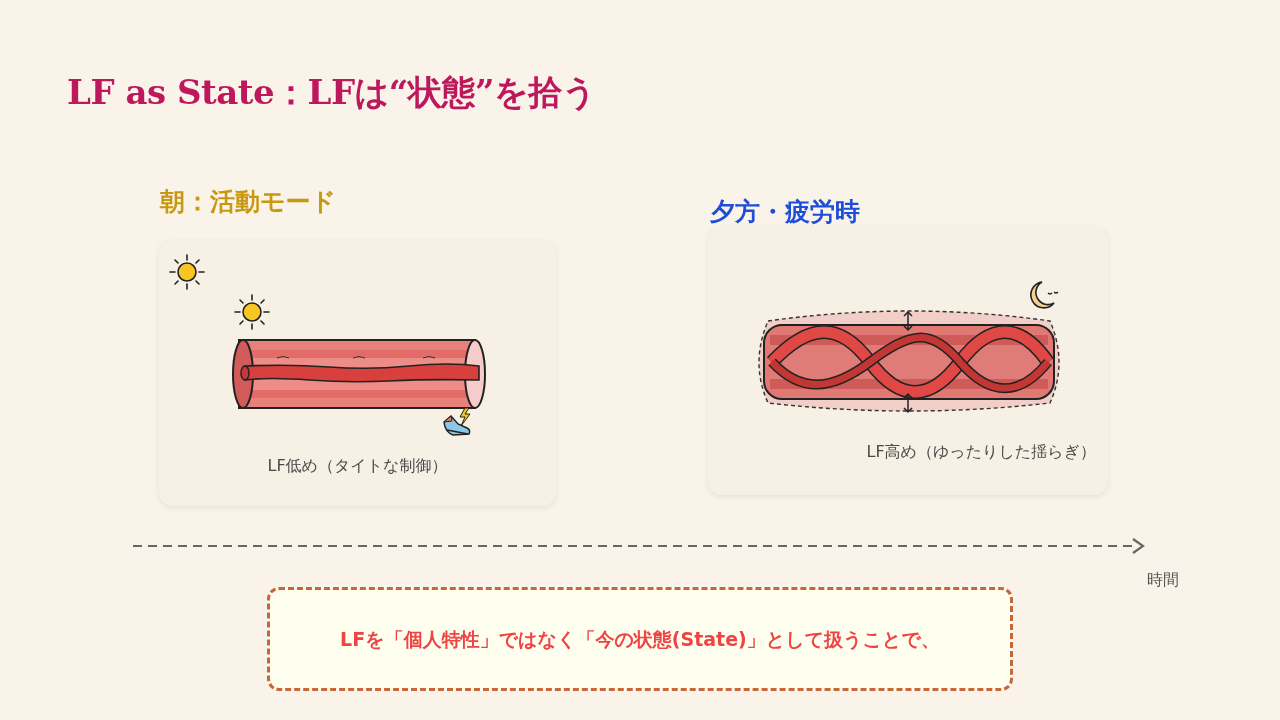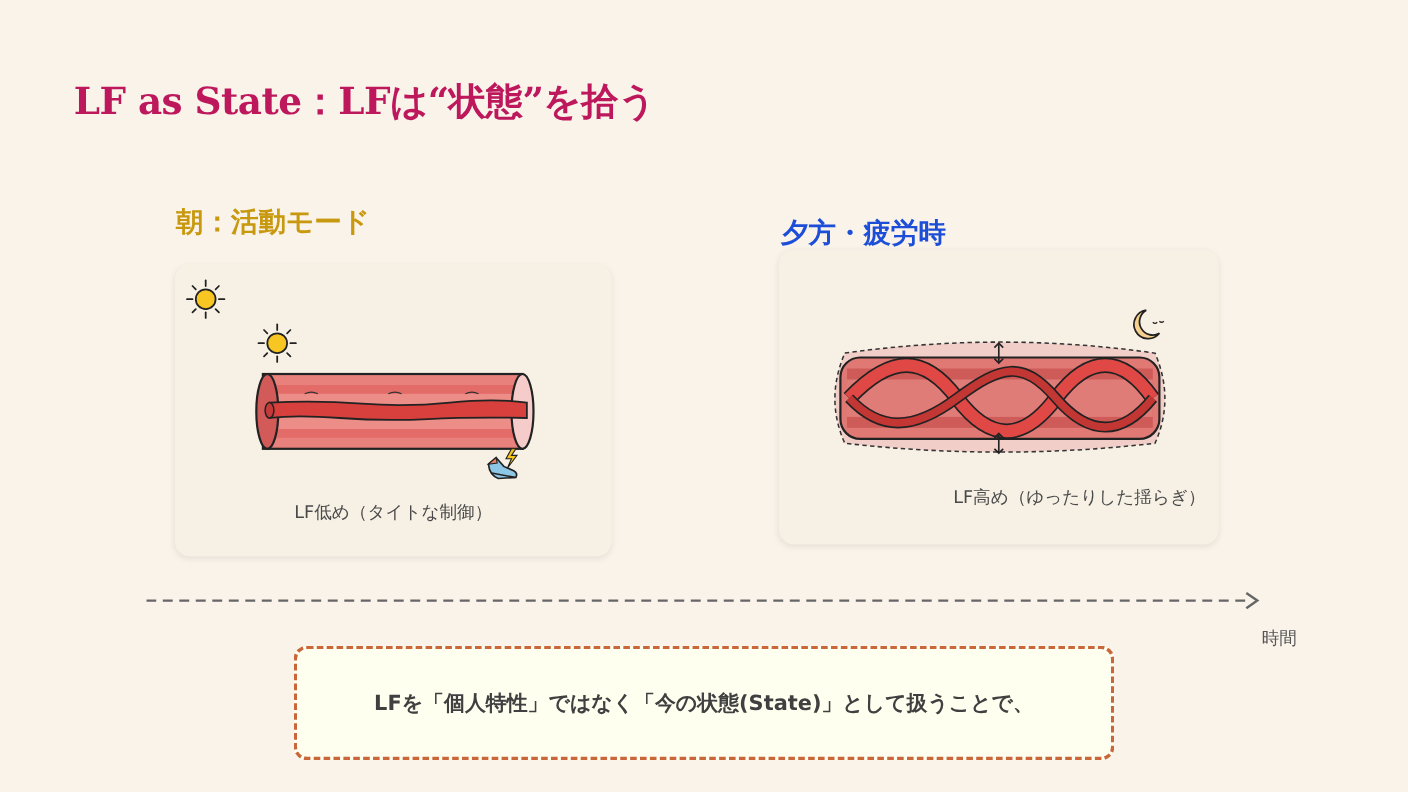--- a/index.html
+++ b/index.html
@@ -33,21 +33,21 @@
   .cap-morning { left:0; width:397px; top:213px; text-align:center; }
   .cap-evening { right:12px; top:212px; text-align:right; }
   .svg-abs { position:absolute; }
   .timeline { position:absolute; left:133px; top:536px; width:1016px; height:20px; }
   .time-label { position:absolute; left:1147px; top:570px; font-size:16px; color:#555; }
   .note {
     position:absolute; left:267px; top:587px; width:746px; height:104px;
     border:3px dashed #c9673a; border-radius:12px; background:#fffff0;
     box-sizing:border-box; display:flex; flex-direction:column;
     align-items:center; justify-content:center;
-    font-weight:bold; font-size:19px; color:#404040; line-height:28px; text-align:center;
+    font-weight:bold; font-size:19px; color:#ef4444; line-height:28px; text-align:center;
   }
 </style>
 </head>
 <body>
 
 <div class="title">LF as State：LFは“状態”を拾う</div>
 
 <div class="panel-heading h-morning">朝：活動モード</div>
 <div class="card card-morning">
   <svg class="svg-abs" style="left:8px;top:12px" width="40" height="40" viewBox="0 0 40 40">

